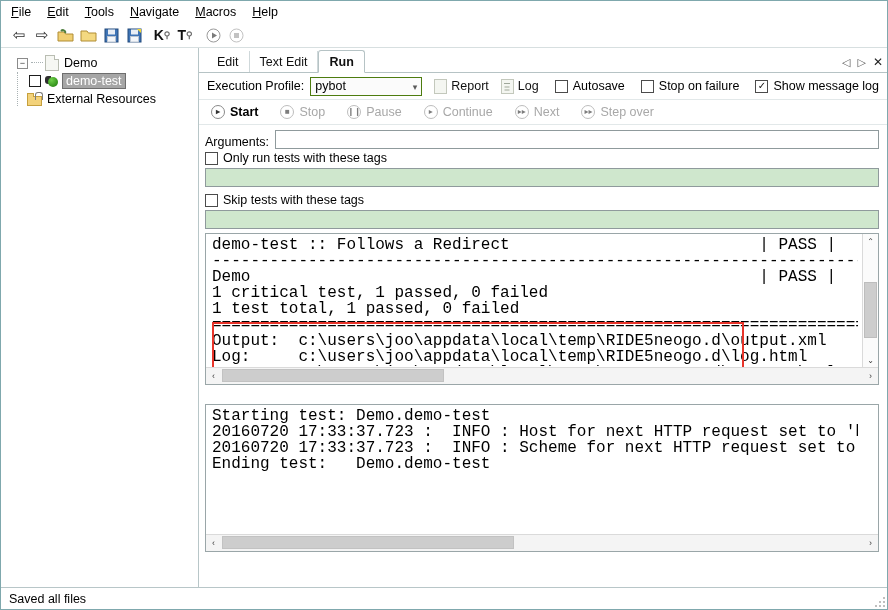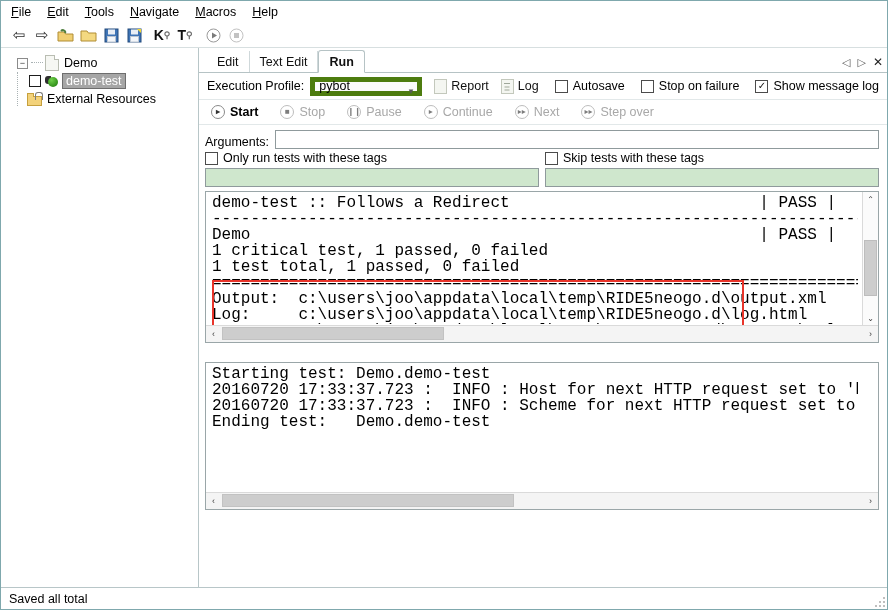--- a/index.html
+++ b/index.html
@@ -263,21 +263,21 @@
     display: flex; align-items: center;
     padding-left: 8px;
     gap: 6px;
     border-bottom: 1px solid #e2e8e9;
     white-space: nowrap;
   }
   .label { font-size: 12.5px; }
   .combo {
     width: 112px; height: 19px;
     box-sizing: border-box;
-    border: 5px solid #4d7c0f;
+    border: 1px solid #4d7c0f;
     background: #fbfbfb;
     display: flex; align-items: center;
     padding-left: 4px;
     font-size: 12.5px;
     position: relative;
   }
   .combo .arrow {
     position: absolute; right: 4px; top: 4px;
     color: #5a5a5a; font-size: 9px;
   }
@@ -352,20 +352,21 @@
     margin-right: 8px;
     box-sizing: border-box;
     border: 1px solid #8f9a9c;
     background: #ffffff;
   }
 
   .tags-row {
     display: flex;
     padding: 2px 8px 0 6px;
     gap: 6px;
+    flex-direction: column;
   }
   .tags-col { flex: 1; }
   .tags-input {
     height: 19px;
     margin-top: 3px;
     box-sizing: border-box;
     border: 1px solid #8f9a9c;
     background: #cfe7cd;
   }
 
@@ -691,21 +692,21 @@
           <div class="hb">‹</div>
           <div class="hthumb"></div>
           <div class="hb right">›</div>
         </div>
       </div>
 
     </div>
   </div>
 
   <div class="statusbar">
-    <span>Saved all total</span>
+    <span>Saved all files</span>
     <div class="resize-grip">
       <i style="left:8px;top:8px"></i>
         <i style="left:4px;top:8px"></i>
         <i style="left:8px;top:4px"></i>
       <i style="left:0px;top:8px"></i>
         <i style="left:4px;top:4px"></i>
         <i style="left:8px;top:0px"></i>
     </div>
   </div>
 

